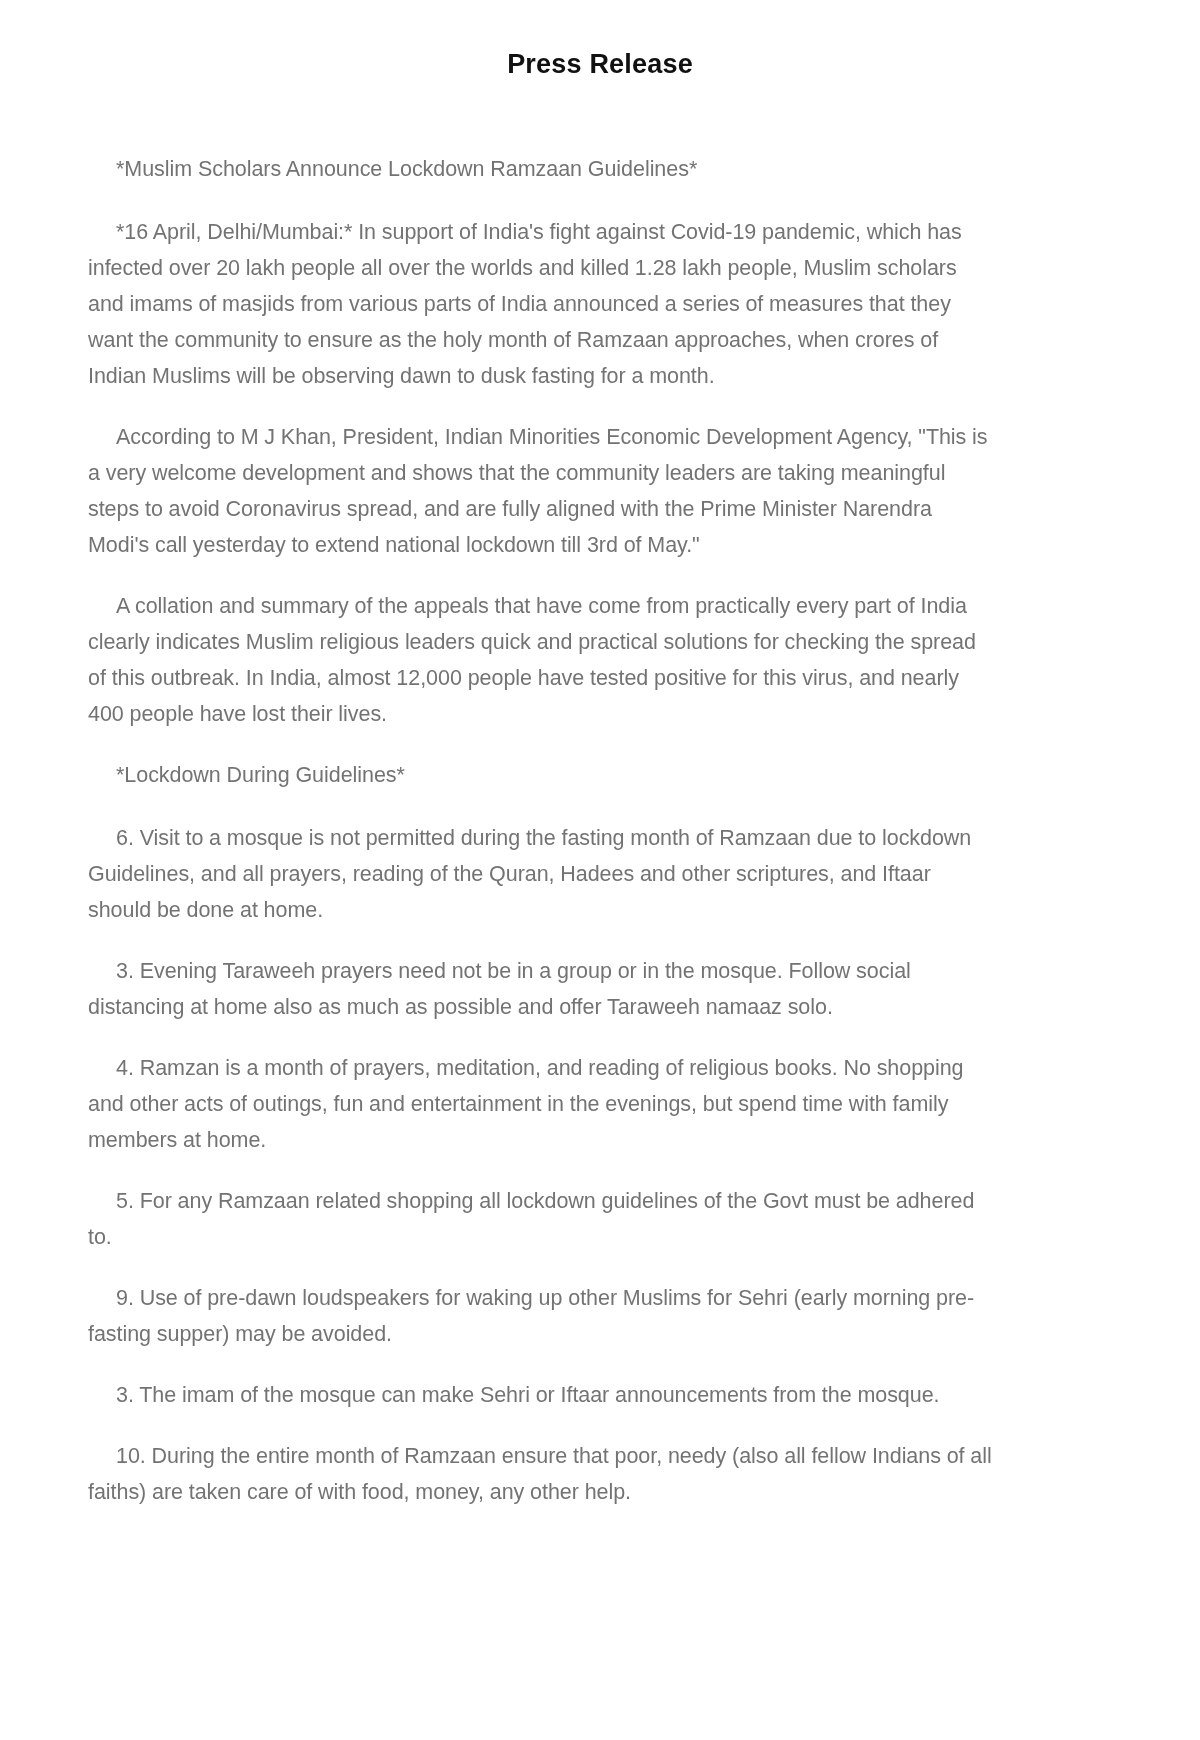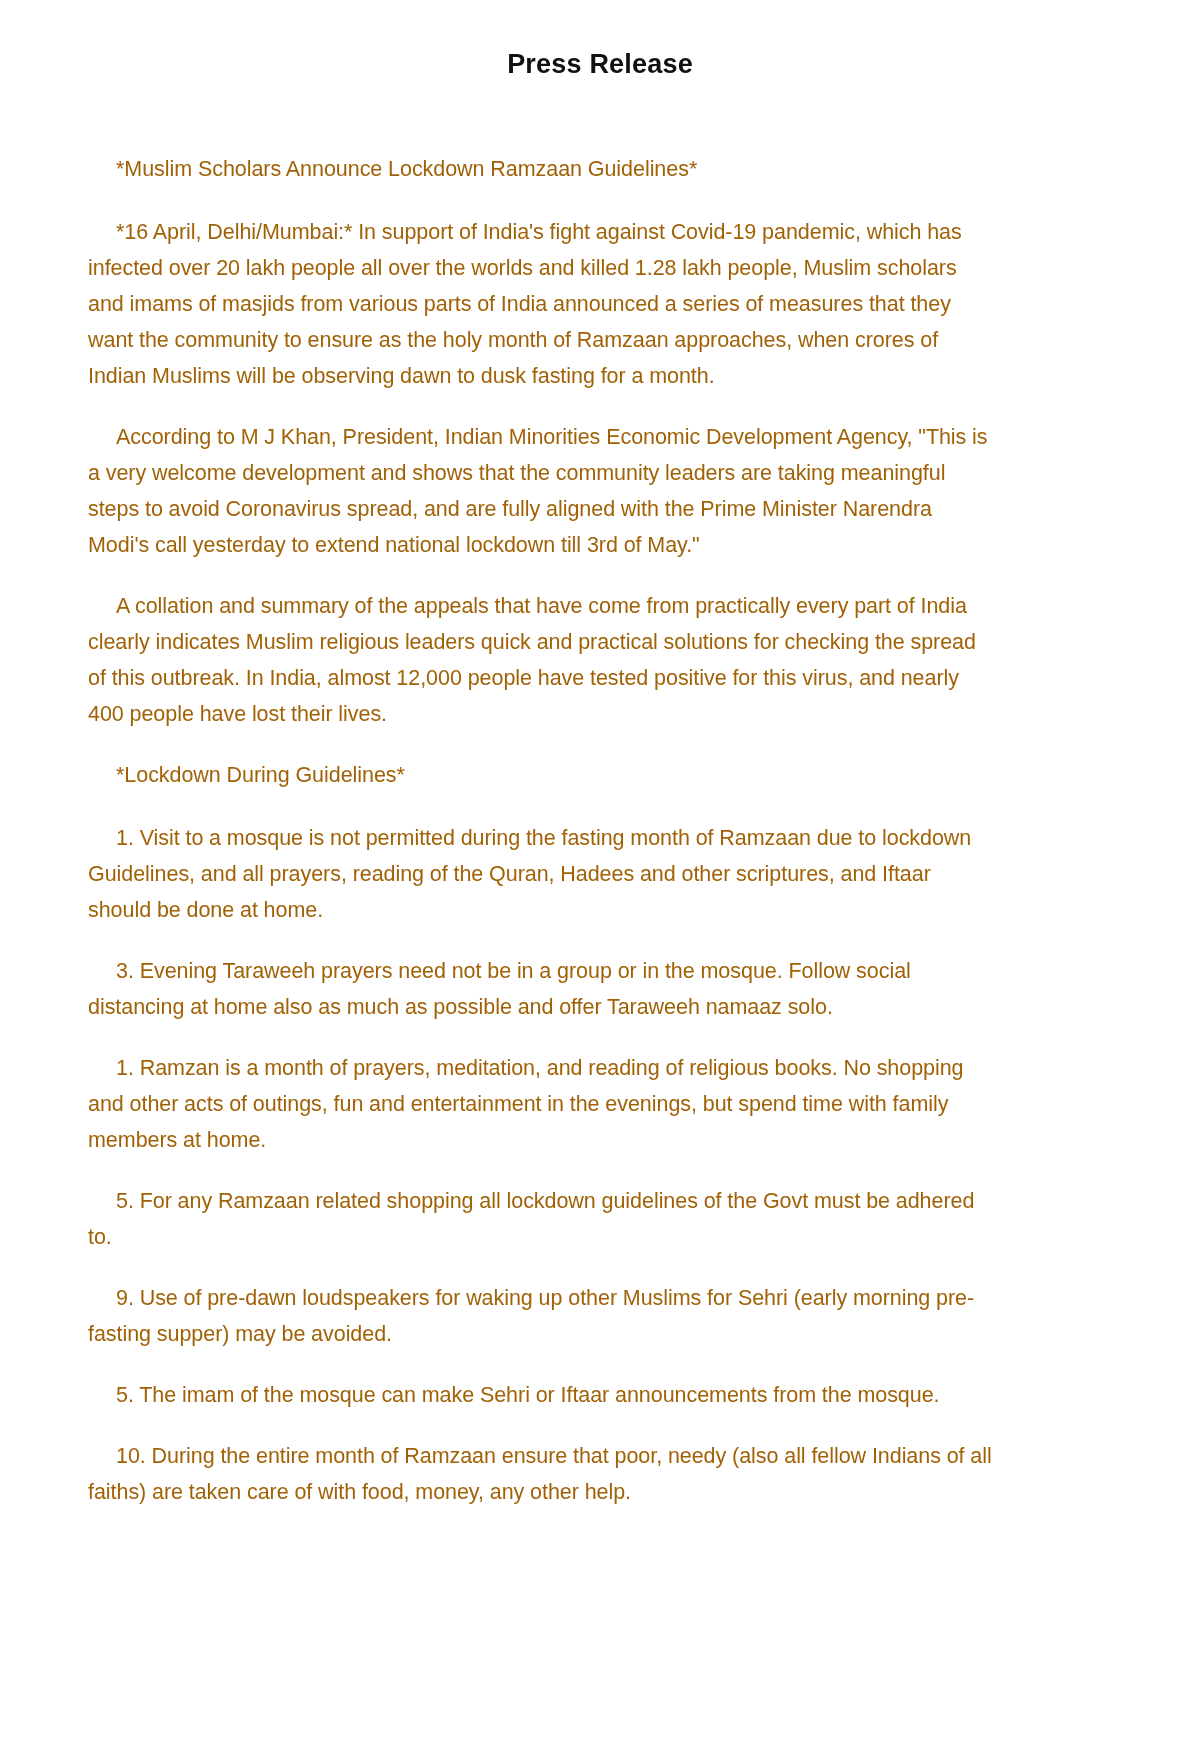--- a/index.html
+++ b/index.html
@@ -40,21 +40,21 @@
     left: 88px;
     top: 143px;
     width: 910px;
   }
 
   p.para {
     margin: 0 0 25px 0;
     font-size: 21.5px;
     line-height: 36px;
     text-indent: 28px;
-    color: #a16207;
+    color: #737373;
     letter-spacing: -0.05px;
     word-spacing: -0.1px;
   }
 
   
   p.heading-line {
     margin-bottom: 27px;
   }
 </style>
 </head>
@@ -63,23 +63,23 @@
 <div class="page">
 
   <h1 class="doc-title">Press Release</h1>
 
   <div class="body-wrap">
     <p class="para heading-line">*Muslim Scholars Announce Lockdown Ramzaan Guidelines*</p>
     <p class="para">*16 April, Delhi/Mumbai:* In support of India's fight against Covid-19 pandemic, which has infected over 20 lakh people all over the worlds and killed 1.28 lakh people, Muslim scholars and imams of masjids from various parts of India announced a series of measures that they want the community to ensure as the holy month of Ramzaan approaches, when crores of Indian Muslims will be observing dawn to dusk fasting for a month.</p>
     <p class="para">According to M J Khan, President, Indian Minorities Economic Development Agency, "This is a very welcome development and shows that the community leaders are taking meaningful steps to avoid Coronavirus spread, and are fully aligned with the Prime Minister Narendra Modi's call yesterday to extend national lockdown till 3rd of May."</p>
     <p class="para">A collation and summary of the appeals that have come from practically every part of India clearly indicates Muslim religious leaders quick and practical solutions for checking the spread of this outbreak. In India, almost 12,000 people have tested positive for this virus, and nearly 400 people have lost their lives.</p>
     <p class="para heading-line">*Lockdown During Guidelines*</p>
-    <p class="para">1. Visit to a mosque is not permitted during the fasting month of Ramzaan due to lockdown Guidelines, and all prayers, reading of the Quran, Hadees and other scriptures, and Iftaar should be done at home.</p>
+    <p class="para">6. Visit to a mosque is not permitted during the fasting month of Ramzaan due to lockdown Guidelines, and all prayers, reading of the Quran, Hadees and other scriptures, and Iftaar should be done at home.</p>
     <p class="para">3. Evening Taraweeh prayers need not be in a group or in the mosque. Follow social distancing at home also as much as possible and offer Taraweeh namaaz solo.</p>
-    <p class="para">1. Ramzan is a month of prayers, meditation, and reading of religious books. No shopping and other acts of outings, fun and entertainment in the evenings, but spend time with family members at home.</p>
+    <p class="para">4. Ramzan is a month of prayers, meditation, and reading of religious books. No shopping and other acts of outings, fun and entertainment in the evenings, but spend time with family members at home.</p>
     <p class="para">5. For any Ramzaan related shopping all lockdown guidelines of the Govt must be adhered to.</p>
     <p class="para">9. Use of pre-dawn loudspeakers for waking up other Muslims for Sehri (early morning pre-fasting supper) may be avoided.</p>
-    <p class="para">5. The imam of the mosque can make Sehri or Iftaar announcements from the mosque.</p>
+    <p class="para">3. The imam of the mosque can make Sehri or Iftaar announcements from the mosque.</p>
     <p class="para">10. During the entire month of Ramzaan ensure that poor, needy (also all fellow Indians of all faiths) are taken care of with food, money, any other help.</p>
 
   </div>
 
 </div>
 
 </body></html>

